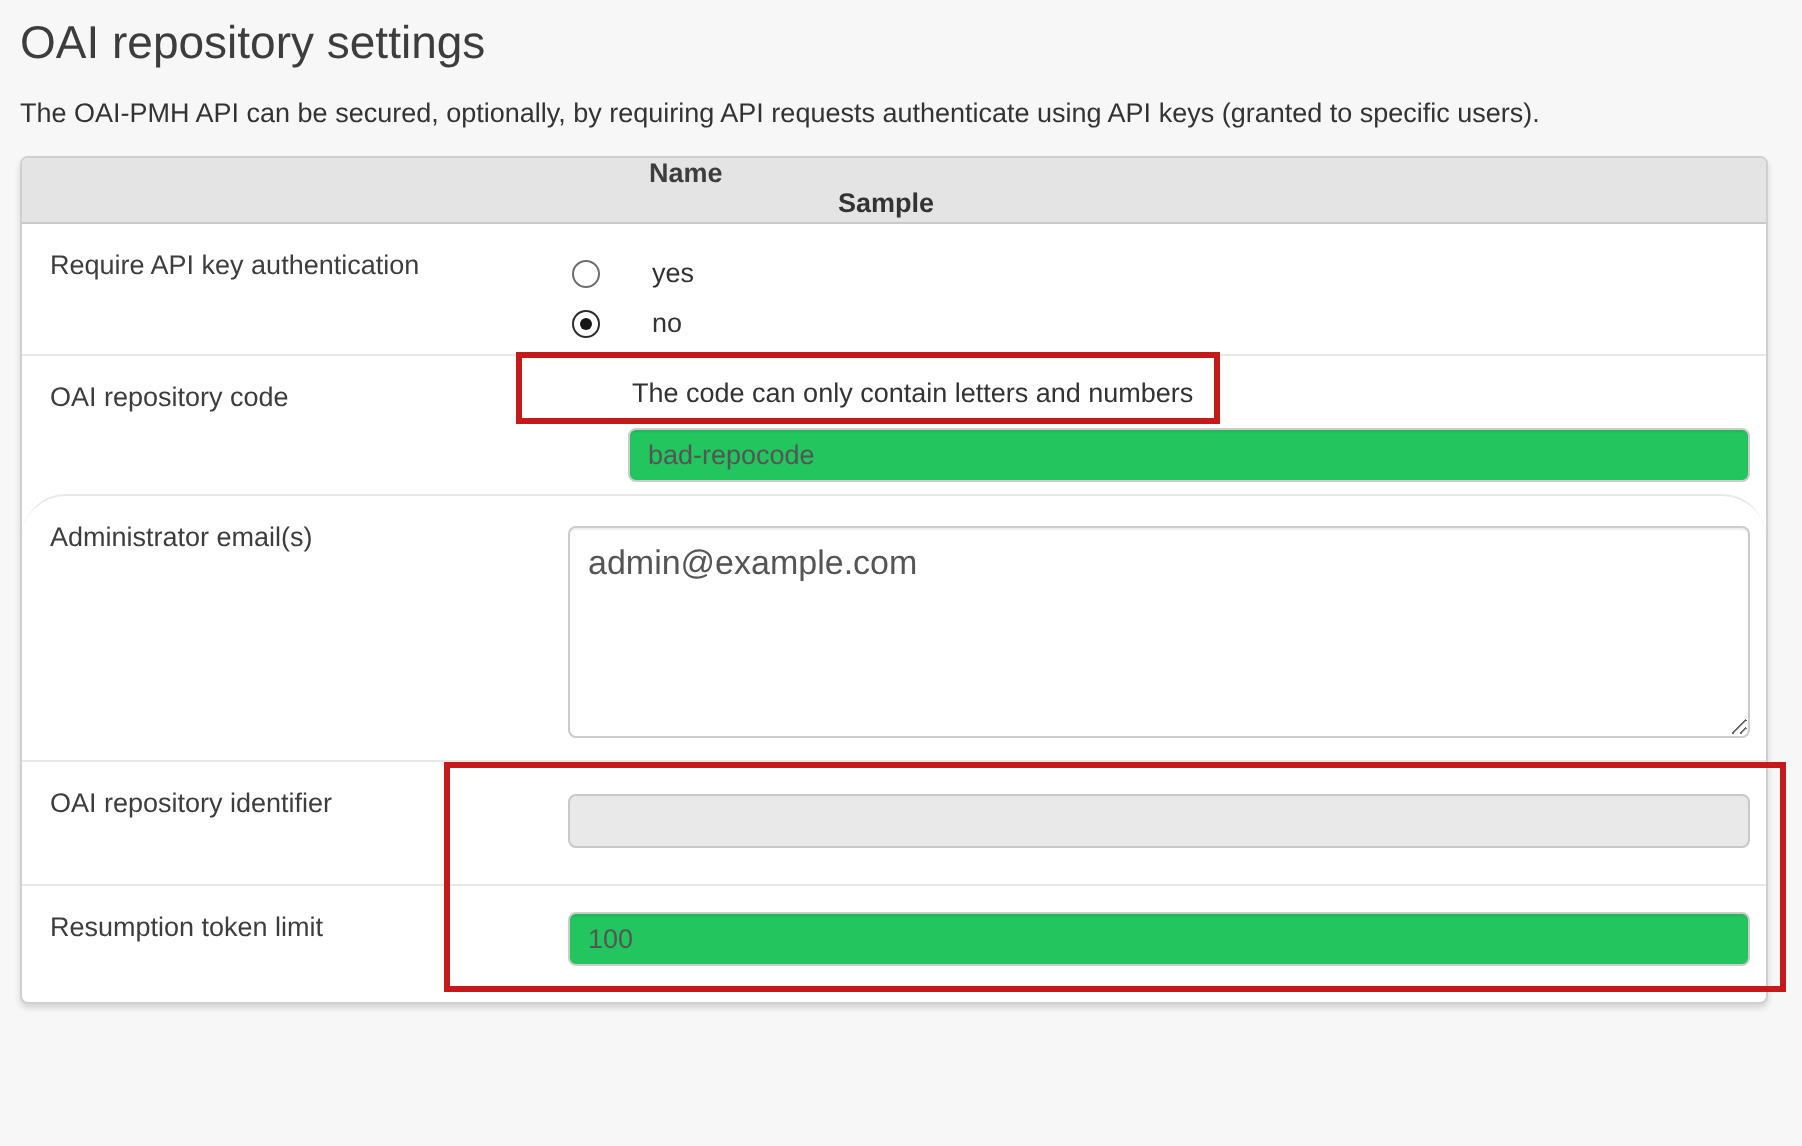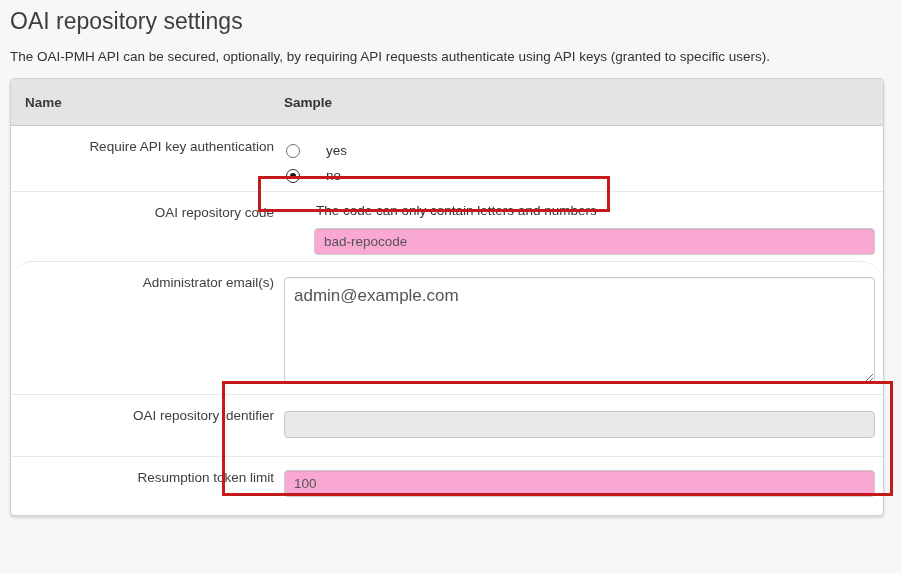--- a/index.html
+++ b/index.html
@@ -27,28 +27,29 @@
     width:874px;
     box-sizing:border-box;
     background:#fff;
     border:1px solid #cfcfcf;
     border-radius:4px;
     box-shadow:0 2px 3px rgba(0,0,0,0.14);
   }
   .thead {
     display:flex;
     align-items:center;
-    height:47px;
+    height:33px;
     box-sizing:border-box;
     background:#e4e4e4;
     border-bottom:1px solid #c9c9c9;
     border-radius:3px 3px 0 0;
     font-weight:700;
     font-size:13.5px;
     color:#1c1c1c;
+    flex-direction:column;
   }
   .col-name {
     width:273px;
     box-sizing:border-box;
     padding-left:14px;
     padding-right:10px;
     font-size:13.5px;
     color:#3d3d3d;
   }
   .col-value {
@@ -56,21 +57,21 @@
     box-sizing:border-box;
     padding-right:8px;
     font-size:13.5px;
     color:#333;
   }
   .row {
     display:flex;
     box-sizing:border-box;
   }
   .rows .row + .row { border-top:1px solid #e8e8e8; }
-  .row .col-name { padding-top:13px;text-align:right; }
+  .row .col-name { padding-top:13px; }
   .r1 { height:65px; }
   .r2 { height:70px;gap:30px; }
   .r3 { height:133px;border-radius:22px; }
   .r4 { height:62px; }
   .r5 { height:55px; }
   .r6 { height:59px; }
   .r1 .col-value { padding-top:12px; }
   .r2 .col-value { padding-top:11px; }
   .r3 .col-value { padding-top:15px; }
   .r4 .col-value { padding-top:16px; }
@@ -115,21 +116,21 @@
     display:block;
     width:100%;
     height:27px;
     box-sizing:border-box;
     border:1px solid #ccc;
     border-radius:4px;
     padding:4px 9px;
     font-family:inherit;
     font-size:13.5px;
     color:#555;
-    background:#f9a8d4;
+    background:#22c55e;
     box-shadow:inset 0 1px 1px rgba(0,0,0,0.07);
   }
   .text-input:disabled {
     background:#e9e9e9;
     border-color:#c8c8c8;
     box-shadow:none;
   }
   .r2 .text-input { margin-top:9px; }
   .text-area {
     display:block;

